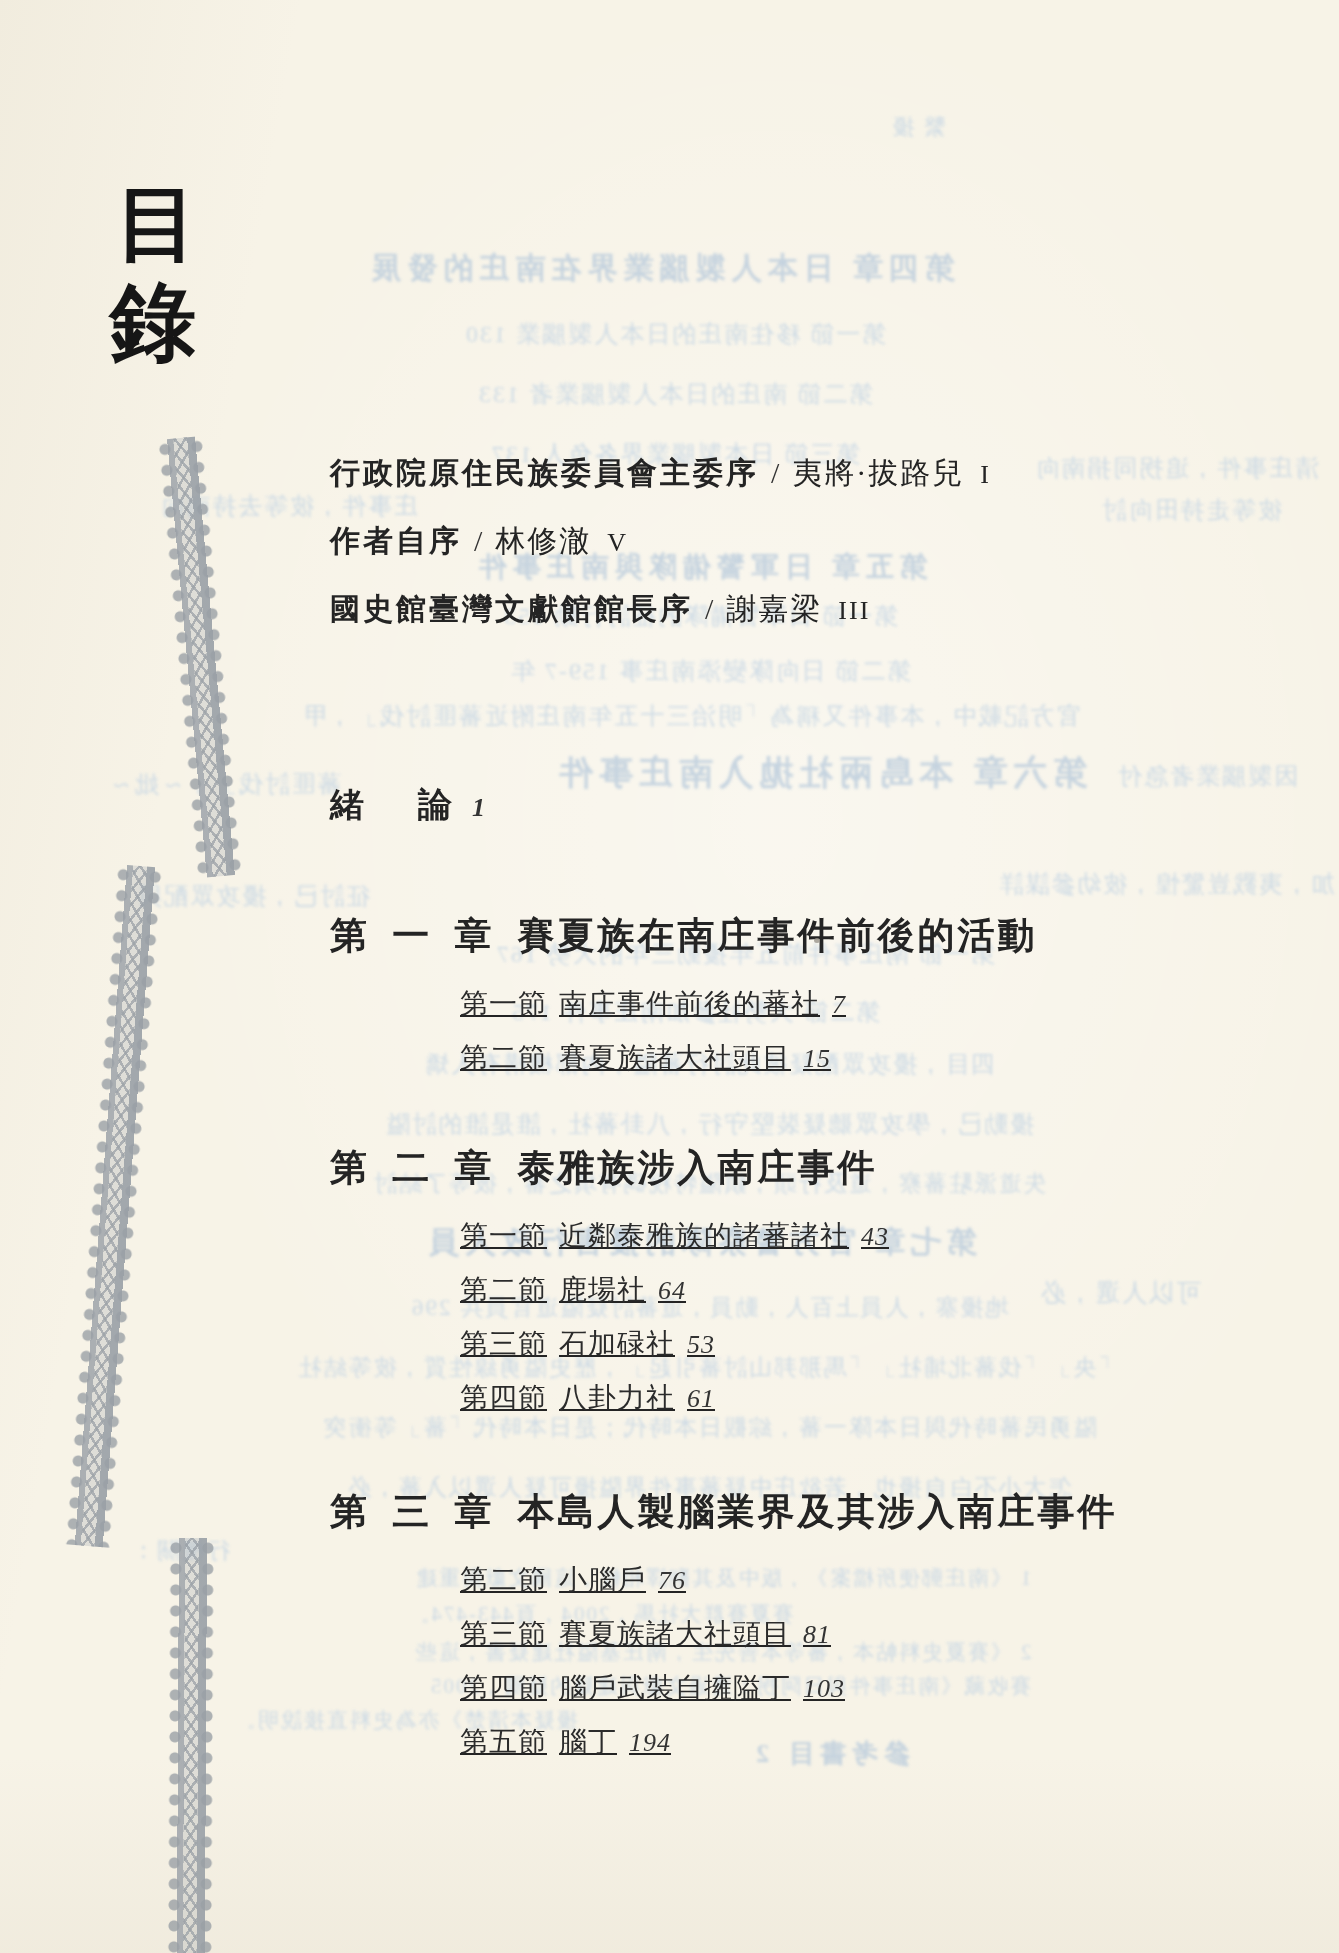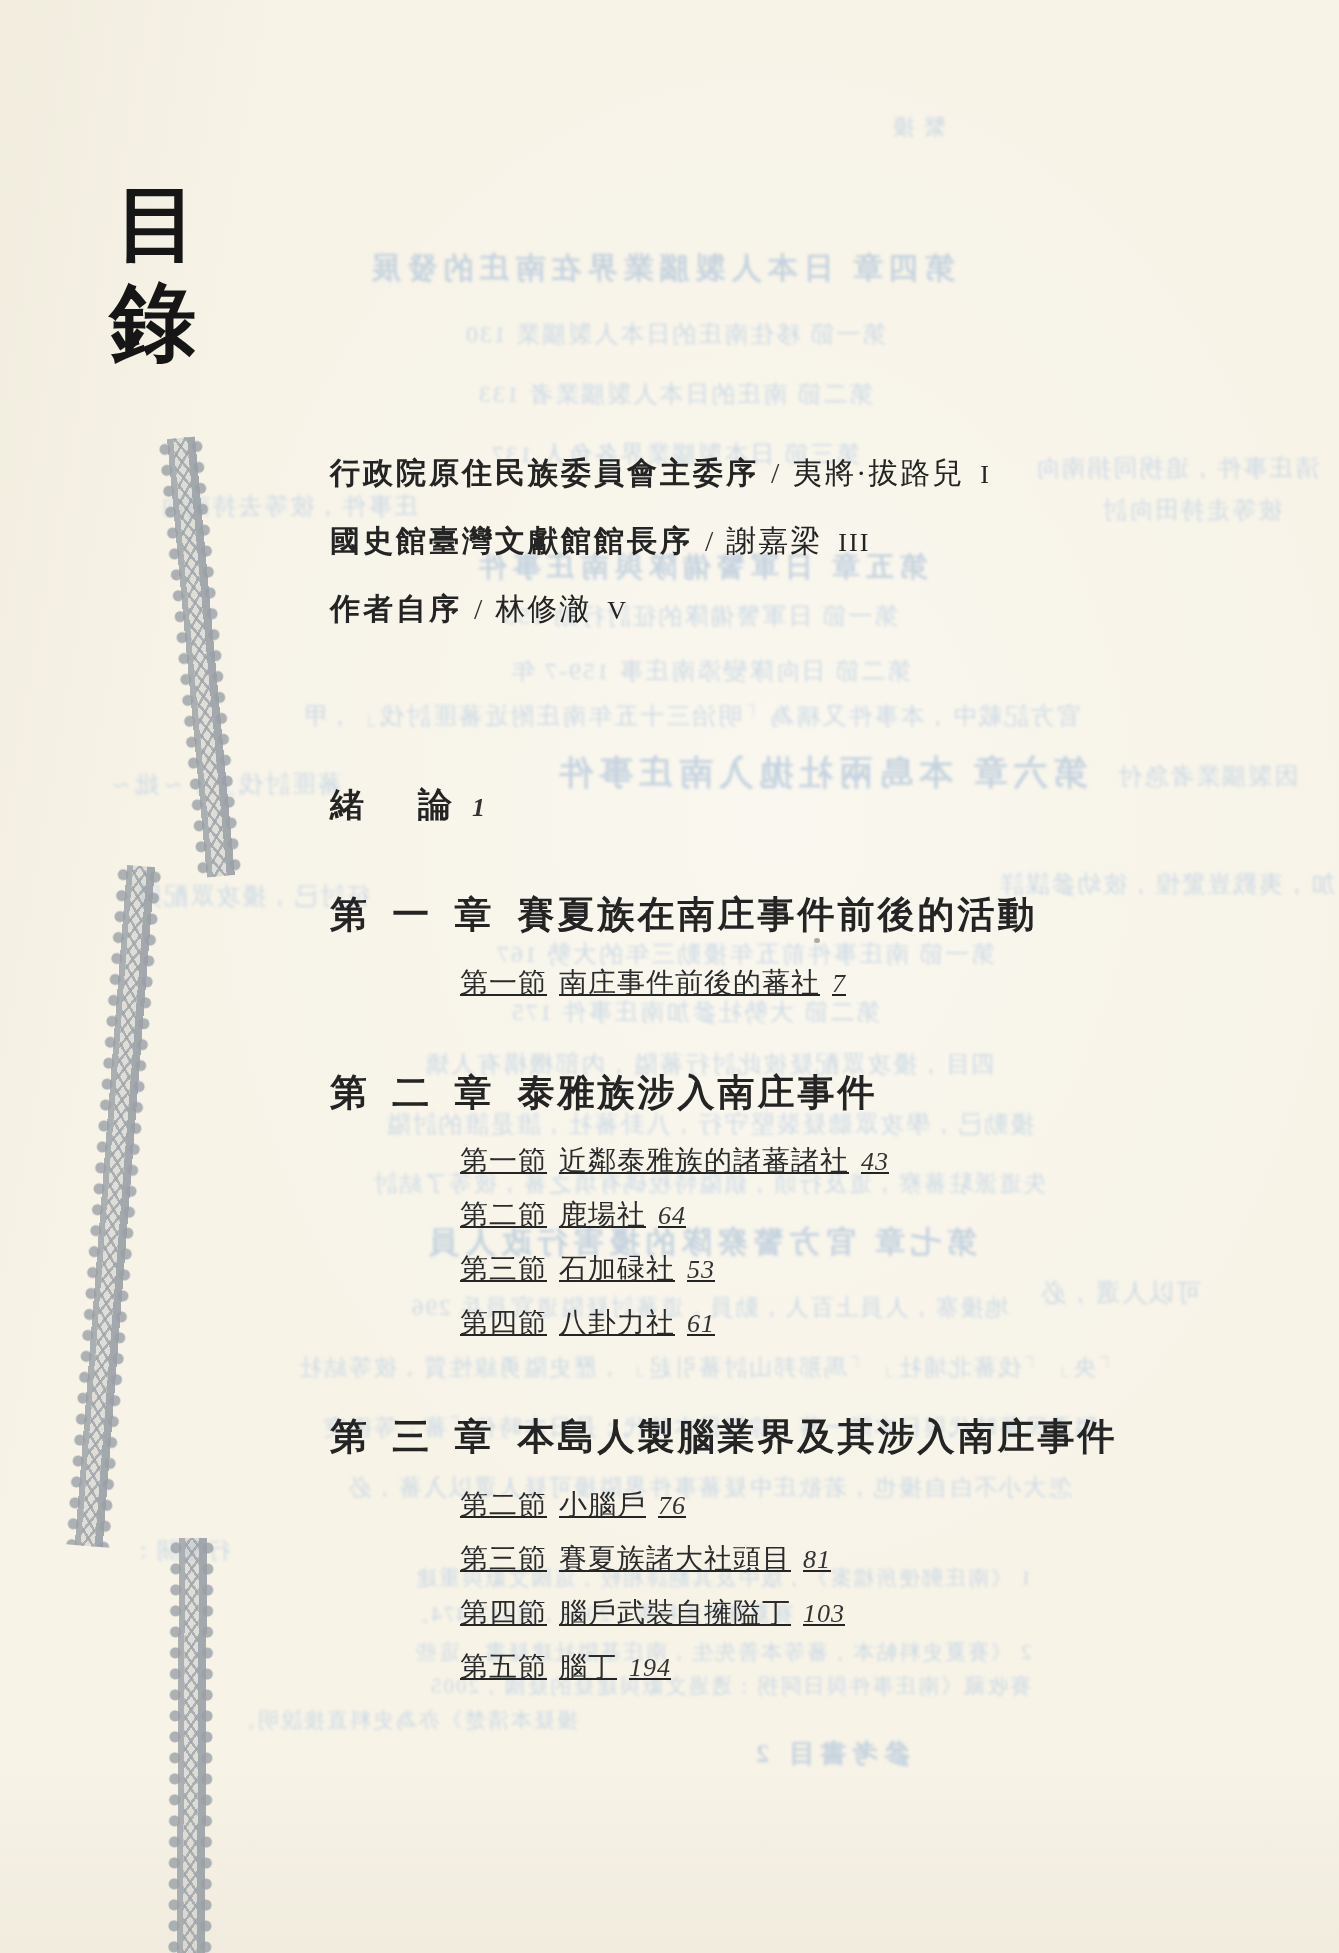--- a/index.html
+++ b/index.html
@@ -59,21 +59,21 @@
   .big-title .ch + .ch{margin-top:14px;margin-left:-6px;font-size:86px;}
 
   
   .toc{position:absolute;left:330px;top:452px;width:920px;z-index:3;}
   .fm-row{font-size:30px;line-height:42px;margin-bottom:24px;font-weight:bold;letter-spacing:3px;white-space:nowrap;}
   .fm-slash{font-weight:normal;margin:0 10px 0 12px;color:#333;}
   .fm-author{font-weight:normal;letter-spacing:2px;}
   .fm-page{font-weight:normal;font-size:26px;margin-left:16px;letter-spacing:2px;}
   .intro-row{margin-top:150px;font-size:34px;font-weight:bold;line-height:46px;letter-spacing:10px;white-space:nowrap;}
   .intro-row .pg{margin-left:10px;}
-  .chapter{margin-top:59px;}
+  .chapter{margin-top:80px;}
   .chapter.c2{margin-top:66px;}
   .chapter.c3{margin-top:70px;}
   .ch-head{font-size:37px;font-weight:bold;line-height:50px;letter-spacing:3px;white-space:nowrap;}
   .ch-label{letter-spacing:8px;margin-right:18px;}
   .sec-list{margin-top:25px;text-decoration:underline;}
   .sec-row{padding-left:130px;font-size:28px;line-height:36px;margin-bottom:17px;color:#2b2b2b;letter-spacing:1px;white-space:nowrap;}
   .sec-label{margin-right:12px;}
   .pg{font-style:italic;font-size:26px;margin-left:12px;letter-spacing:1px;color:#333;}
   .speck{position:absolute;z-index:3;width:6px;height:5px;border-radius:50%;background:#9a958b;opacity:.8;}
 </style>
@@ -125,33 +125,34 @@
   <div class="lace-seg" style="left:170px;top:1538px;height:415px;transform:rotate(0.3deg);"></div>
 
   <div class="big-title" style="left:116px;top:184px;">
     <span class="ch">目</span>
     <span class="ch">錄</span>
   </div>
 
   <div class="toc">
     <div id="fm-list">
         <div class="fm-row"><span class="fm-title">行政院原住民族委員會主委序</span><span class="fm-slash">/</span><span class="fm-author">夷將·拔路兒</span><span class="fm-page">I</span></div>
+        <div class="fm-row"><span class="fm-title">作者自序</span><span class="fm-slash">/</span><span class="fm-author">林修澈</span><span class="fm-page">V</span></div>
         <div class="fm-row"><span class="fm-title">國史館臺灣文獻館館長序</span><span class="fm-slash">/</span><span class="fm-author">謝嘉梁</span><span class="fm-page">III</span></div>
-        <div class="fm-row"><span class="fm-title">作者自序</span><span class="fm-slash">/</span><span class="fm-author">林修澈</span><span class="fm-page">V</span></div>
       </div>
 
     <div class="intro-row">
       <span>緒　論</span><span class="pg">1</span>
     </div>
 
     <div id="ch-list">
         <div class="chapter c1">
           <div class="ch-head"><span class="ch-label">第 一 章</span><span class="ch-title">賽夏族在南庄事件前後的活動</span></div>
           <div class="sec-list">
             <div class="sec-row"><span class="sec-label">第一節</span><span class="sec-title">南庄事件前後的蕃社</span><span class="pg">7</span></div>
+            <div class="sec-row"><span class="sec-label">第二節</span><span class="sec-title">賽夏族諸大社頭目</span><span class="pg">15</span></div>
           </div>
         </div>
         <div class="chapter c2">
           <div class="ch-head"><span class="ch-label">第 二 章</span><span class="ch-title">泰雅族涉入南庄事件</span></div>
           <div class="sec-list">
             <div class="sec-row"><span class="sec-label">第一節</span><span class="sec-title">近鄰泰雅族的諸蕃諸社</span><span class="pg">43</span></div>
             <div class="sec-row"><span class="sec-label">第二節</span><span class="sec-title">鹿場社</span><span class="pg">64</span></div>
             <div class="sec-row"><span class="sec-label">第三節</span><span class="sec-title">石加碌社</span><span class="pg">53</span></div>
             <div class="sec-row"><span class="sec-label">第四節</span><span class="sec-title">八卦力社</span><span class="pg">61</span></div>
           </div>

